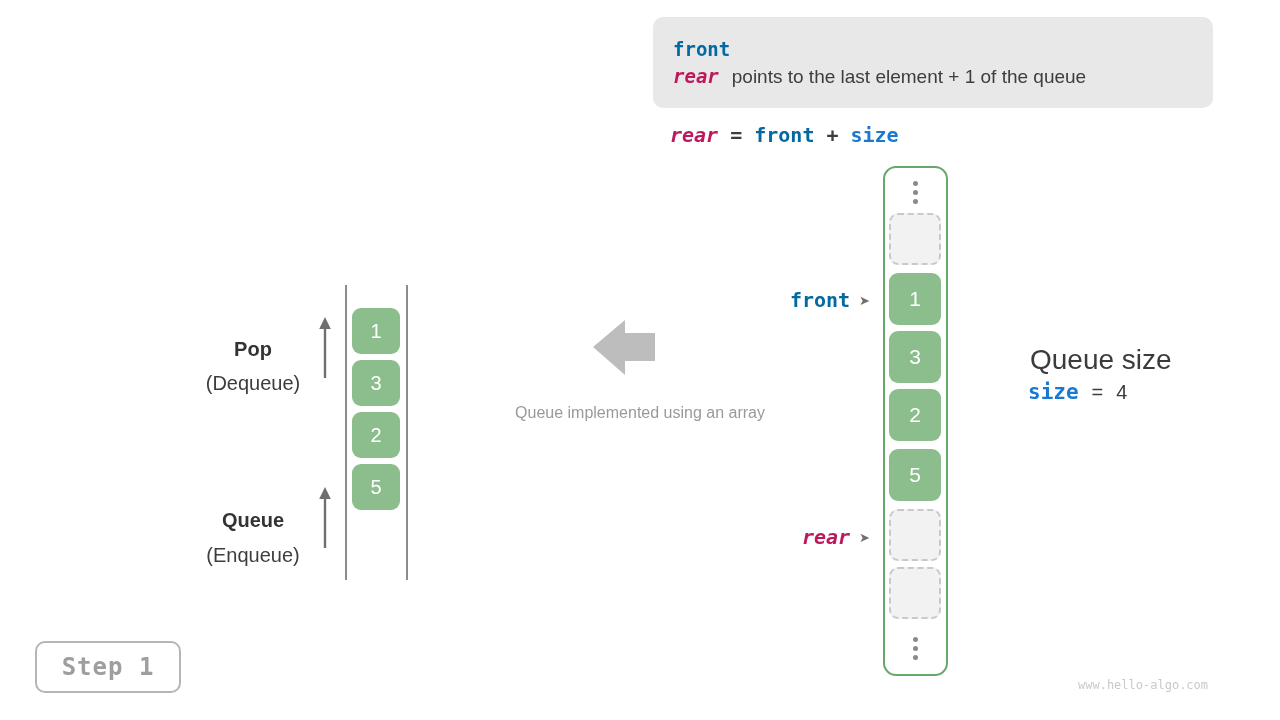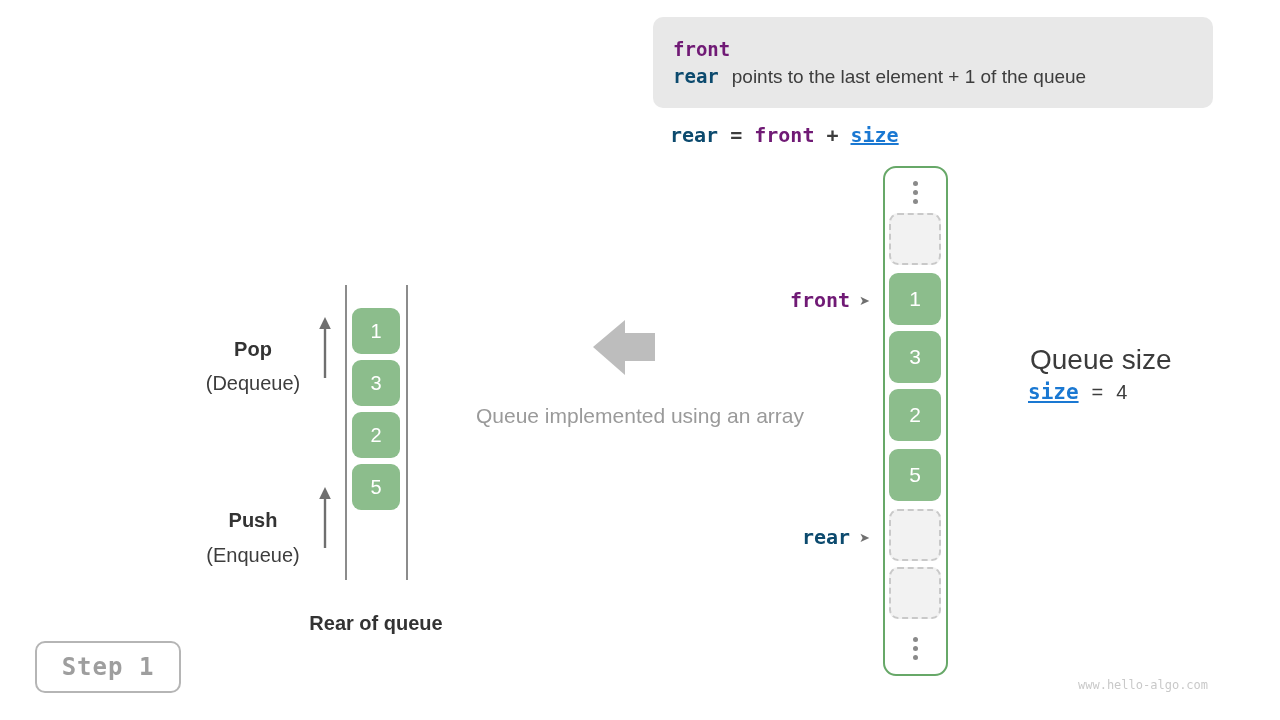--- a/index.html
+++ b/index.html
@@ -1,22 +1,22 @@
 <!DOCTYPE html>
 <html><head>
 <meta charset="utf-8">
 <style>
   * { box-sizing: border-box; }
   body { margin: 0; background: #ffffff; font-family: "Liberation Sans", sans-serif; }
   .canvas { position: relative; width: 1280px; height: 720px; background: #ffffff; overflow: hidden; }
 
   .code { font-family: "DejaVu Sans Mono", monospace; font-weight: bold; }
-  .orange { color: #701a75; }
-  .teal   { color: #0c4a6e; }
-  .blue   { color: #1a78d2; text-decoration: underline; }
+  .orange { color: #0369a1; }
+  .teal   { color: #be185d; font-style: italic; }
+  .blue   { color: #1a78d2; }
 
   
   .legend {
     position: absolute; left: 653px; top: 17px; width: 560px; height: 91px;
     background: #e8e8e8; border-radius: 10px;
     display: flex; flex-direction: column; justify-content: center;
     padding-left: 20px; gap: 5px;
   }
   .legend-line { font-size: 19px; color: #3d3d3d; display: flex; align-items: baseline; }
   .legend-line .code { font-size: 19px; margin-right: 13px; }
@@ -53,21 +53,21 @@
   }
   .qbox.q0 { top: 308px; } .qbox.q1 { top: 360px; }
   .qbox.q2 { top: 412px; } .qbox.q3 { top: 464px; }
 
   .arrow-up { position: absolute; left: 318px; }
   .arrow-up.pop  { top: 317px; }
   .arrow-up.push { top: 487px; }
 
   
   .block-arrow { position: absolute; left: 593px; top: 320px; }
-  .caption { position: absolute; left: 440px; top: 404px; width: 400px; text-align: center; font-size: 21px; color: #9a9a9a; }
+  .caption { position: absolute; left: 440px; top: 404px; width: 400px; text-align: center; font-size: 16px; color: #9a9a9a; }
 
   
   .array-frame {
     position: absolute; left: 883px; top: 166px; width: 65px; height: 510px;
     border: 2px solid #67a868; border-radius: 13px; background: #ffffff;
   }
   .dots { position: absolute; left: 913px; display: flex; flex-direction: column; gap: 4px; }
   .dots span { width: 5px; height: 5px; border-radius: 50%; background: #8a8a8a; }
   .dots.top    { top: 181px; }
   .dots.bottom { top: 637px; }
@@ -128,24 +128,23 @@
   </div>
 
   <div class="formula">
     <span class="code teal">rear</span>
     <span class="op">=</span>
     <span class="code orange">front</span>
     <span class="op">+</span>
     <span class="code blue">size</span>
   </div>
 
-  <div class="lbl bold rear-of-queue">Rear of queue</div>
   <div class="lbl bold pop-label">Pop</div>
   <div class="lbl dequeue-label">(Dequeue)</div>
-  <div class="lbl bold push-label">Push</div>
+  <div class="lbl bold push-label">Queue</div>
   <div class="lbl enqueue-label">(Enqueue)</div>
 
   <div class="vline left"></div>
   <div class="vline right"></div>
 
   <div class="arrow-up pop">
     <svg width="14" height="62" viewBox="0 0 14 62">
         <line x1="7" y1="9" x2="7" y2="61" stroke="#6f6f6f" stroke-width="2.4"></line>
         <polygon points="7,0 1.2,12 12.8,12" fill="#6f6f6f"></polygon>
       </svg>

